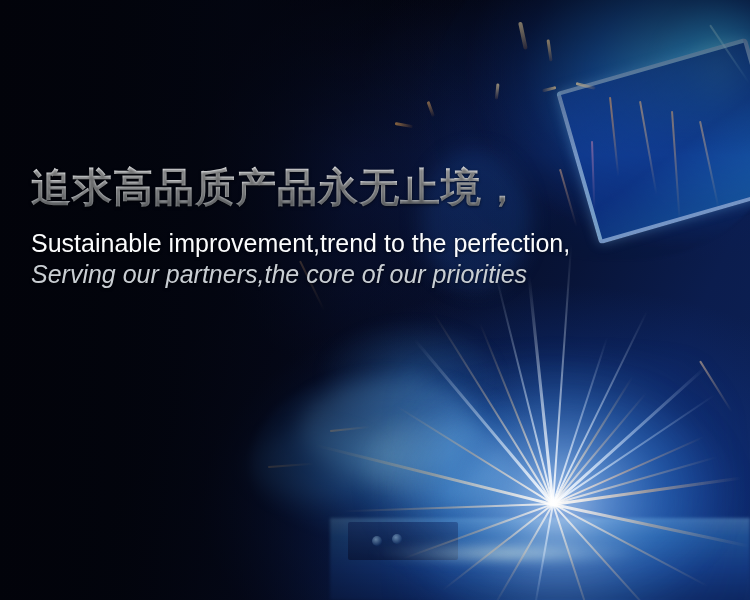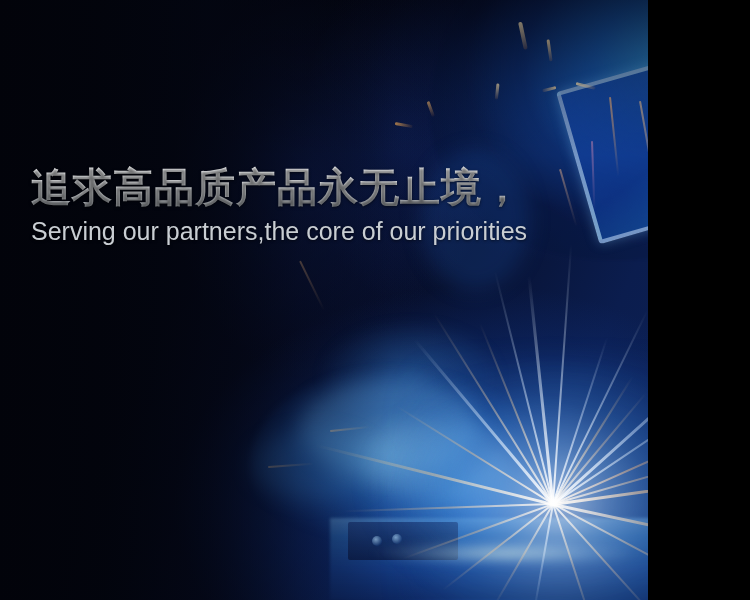--- a/index.html
+++ b/index.html
@@ -7,21 +7,21 @@
     margin: 0;
     padding: 0;
     background: #000;
   }
   body {
     font-family: "Liberation Sans", sans-serif;
   }
 
   #banner {
     position: relative;
-    width: 648px;
+    width: 750px;
     height: 600px;
     overflow: hidden;
     background: #0c4a6e;
   }
 
   
   .bg-layer {
     position: absolute;
     inset: 0;
     pointer-events: none;
@@ -202,21 +202,21 @@
 
   .en-line {
     font-size: 25px;
     font-weight: normal;
     line-height: 31px;
     margin: 0;
     white-space: nowrap;
     text-shadow: 0 1px 3px rgba(0,0,0,0.6);
   }
   .en-1 { color: #fbfcfd; margin-top: 12px; }
-  .en-2 { color: #c9ced3; }
+  .en-2 { color: #c9ced3; font-style: italic; }
 </style>
 </head>
 <body>
 
 <div id="banner">
 
   <div class="bg-layer bg-base"></div>
   <div class="bg-layer bg-shoulder"></div>
 
   <div class="helmet"></div>
@@ -287,16 +287,17 @@
     <div class="ray" style="left:300px;top:260px;width:55px;height:2px;background:linear-gradient(90deg,rgba(255,190,120,0.4),rgba(255,120,40,0));transform:rotate(64deg);"></div>
     <div class="ray" style="left:330px;top:430px;width:40px;height:2px;background:linear-gradient(90deg,rgba(255,200,130,0.4),rgba(255,130,40,0));transform:rotate(-6deg);"></div>
     <div class="ray" style="left:268px;top:466px;width:46px;height:2px;background:linear-gradient(90deg,rgba(255,195,125,0.38),rgba(255,130,40,0));transform:rotate(-4deg);"></div>
     <div class="ray" style="left:700px;top:360px;width:60px;height:2px;background:linear-gradient(90deg,rgba(255,210,160,0.5),rgba(255,140,60,0));transform:rotate(58deg);"></div>
   </div>
 
   <div class="bg-layer bg-vignette"></div>
 
   <div class="copy">
     <div class="cn-line">追求高品质产品永无止境，</div>
+    <div class="en-line en-1">Sustainable improvement,trend to the perfection,</div>
     <div class="en-line en-2">Serving our partners,the core of our priorities</div>
   </div>
 
 </div>
 
 </body></html>

